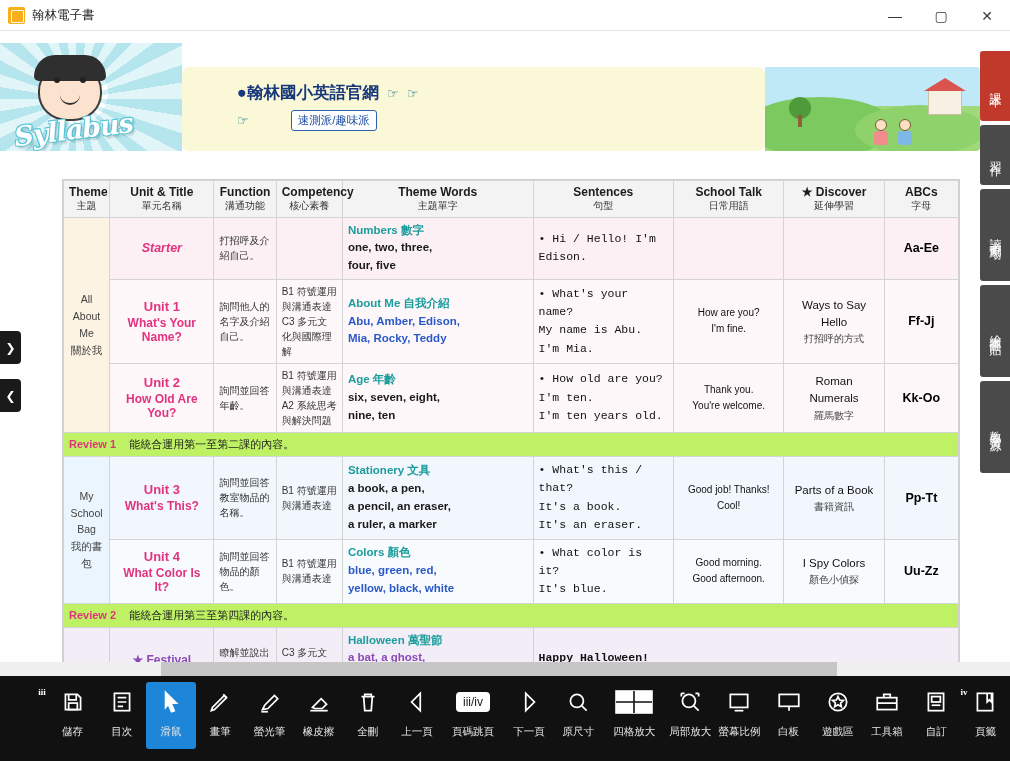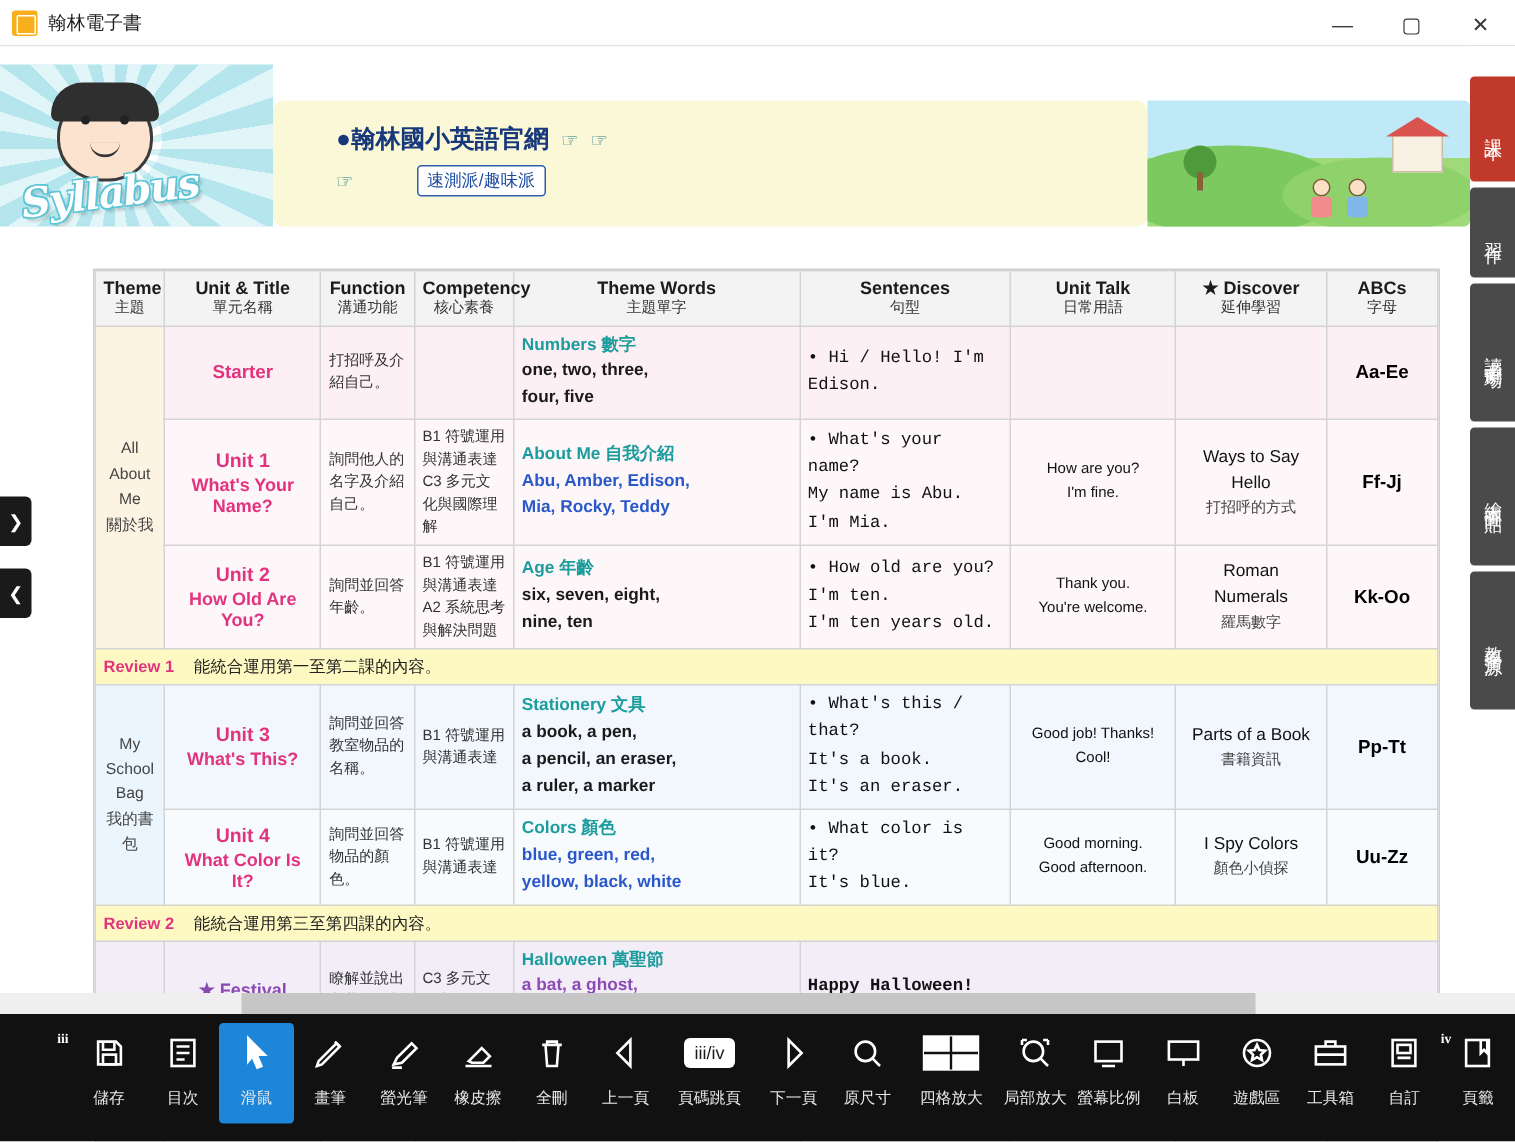--- a/index.html
+++ b/index.html
@@ -63,21 +63,21 @@
   #syllabus .mouth{ position:absolute; left:60px; top:52px; width:20px;height:10px; border-bottom:2px solid #333; border-radius:0 0 12px 12px;}
   #syllabus .word {
     position:absolute; left:14px; bottom:6px;
     font-family:"DejaVu Serif", serif; font-style:italic; font-weight:bold;
     font-size:27px; color:#ffffff; letter-spacing:-1px;
     text-shadow: -1px -1px 0 #5bc4d6, 1px -1px 0 #5bc4d6, -1px 1px 0 #5bc4d6, 1px 1px 0 #5bc4d6, 2px 3px 2px rgba(0,0,0,.18);
     transform:rotate(-7deg);
   }
   #links {
     position:absolute; left:182px; top:24px; right:215px; height:84px;
-    background:#fbf8d8; border-radius:7px; padding:9px 14px;
+    background:#fbf8d8; border-radius:7px; padding:9px 27px;
   }
   #links .row { display:flex; align-items:center; gap:8px; margin:6px 0 0 28px;}
   #links .lnk { font-size:16.5px; font-weight:bold; color:#17387a; }
   #links .mini {
     display:inline-block; background:#ffffff; border:1px solid #2f5fae; border-radius:3px;
     color:#1b4aa0; font-size:11.5px; padding:2px 6px; margin-left:34px;
   }
   .hand-icon { color:#1f7a8c; font-size:13px; }
   #scene {
     position:absolute; right:0; top:24px; width:215px; height:84px;
@@ -108,21 +108,21 @@
   }
   table.syl thead th .sub { font-size:10px; font-weight:normal; display:block; color:#333; }
   .col-theme{width:46px;} .col-unit{width:104px;} .col-func{width:62px;}
   .col-comp{width:66px;} .col-words{width:190px;} .col-sent{width:140px;}
   .col-daily{width:110px;} .col-disc{width:100px;} .col-abc{width:74px;}
 
   td.theme { text-align:center; font-size:10.5px; color:#444; line-height:1.6; }
   td.unit { text-align:center; }
   .unit-num { font-weight:bold; color:#e2337f; font-size:13px; }
   .unit-title { font-weight:bold; color:#e2337f; font-size:12px; display:block; margin-top:2px;}
-  .starter { font-weight:bold; color:#e2337f; font-size:12.5px; text-align:center;}
+  .starter { font-weight:bold; color:#e2337f; font-size:12.5px; text-align:center;font-style:italic;}
   .fest { font-weight:bold; color:#8b4ab5; font-size:12px;}
   .fest-sub { font-weight:bold; color:#8b4ab5; font-size:11.5px; display:block; margin-top:2px;}
   td.func, td.comp { font-size:10px; color:#333; line-height:1.5; }
   td.words { font-size:11.5px; line-height:1.55; }
   .wtitle { color:#1c9c9c; font-weight:bold; }
   .w-blue { color:#2a58c8; font-weight:bold;}
   .w-purple{color:#8b4ab5; font-weight:bold;}
   .w-dark { color:#1a1a1a; font-weight:bold;}
   td.sent { font-size:11.5px; line-height:1.6; color:#111;font-family:Liberation Mono, monospace; }
   td.daily { font-size:10px; text-align:center; line-height:1.6; color:#111;}
@@ -130,21 +130,21 @@
   td.disc .zh { font-size:10px; color:#444; display:block;}
   td.abc { text-align:center; font-weight:bold; font-size:12.5px; }
   tr.row-a td { background:#fdf0f5; }
   tr.row-b td { background:#fdf7fa; }
   tr.row-c td { background:#f1f7fd; }
   tr.row-d td { background:#f7fbfe; }
   tr.row-fest td { background:#f3edf8; }
   tr.row-cult td { background:#f8f4fb; }
   td.theme.t1 { background:#fdf3e3 !important; }
   td.theme.t2 { background:#eaf5fd !important; }
-  tr.review td { background:#fef9c3; font-size:11px;margin-top:12px; }
+  tr.review td { background:#bef264; font-size:11px;margin-top:12px; }
   .rv-label { color:#e2337f; font-weight:bold; }
   .rv-text { color:#222; margin-left:10px; }
   tr.final td { background:#fff; font-size:11px; }
   .note { font-size:10px; color:#222;}
   .halloween-cell { color:#1a9ca8; font-weight:bold; font-size:12px; line-height:1.6;}
 
   
   #sidetabs { position:absolute; right:0; top:31px; width:30px; height:645px; background:#ffffff;}
   .stab {
     width:30px; margin-bottom:4px; color:#fff; font-size:12px;
@@ -261,21 +261,21 @@
           <col class="col-abc">
       </colgroup>
       <thead>
         <tr>
           <th><span>Theme</span><span class="sub">主題</span></th>
           <th><span>Unit &amp; Title</span><span class="sub">單元名稱</span></th>
           <th><span>Function</span><span class="sub">溝通功能</span></th>
           <th><span>Competency</span><span class="sub">核心素養</span></th>
           <th><span>Theme Words</span><span class="sub">主題單字</span></th>
           <th><span>Sentences</span><span class="sub">句型</span></th>
-          <th><span>Unit Talk</span><span class="sub">日常用語</span></th>
+          <th><span>School Talk</span><span class="sub">日常用語</span></th>
           <th><span>★ Discover</span><span class="sub">延伸學習</span></th>
           <th><span>ABCs</span><span class="sub">字母</span></th>
         </tr>
       </thead>
       <tbody>
 
         <tr class="row-a">
           <td class="theme t1" rowspan="3">
             <span style="white-space:pre-line">All
 About

